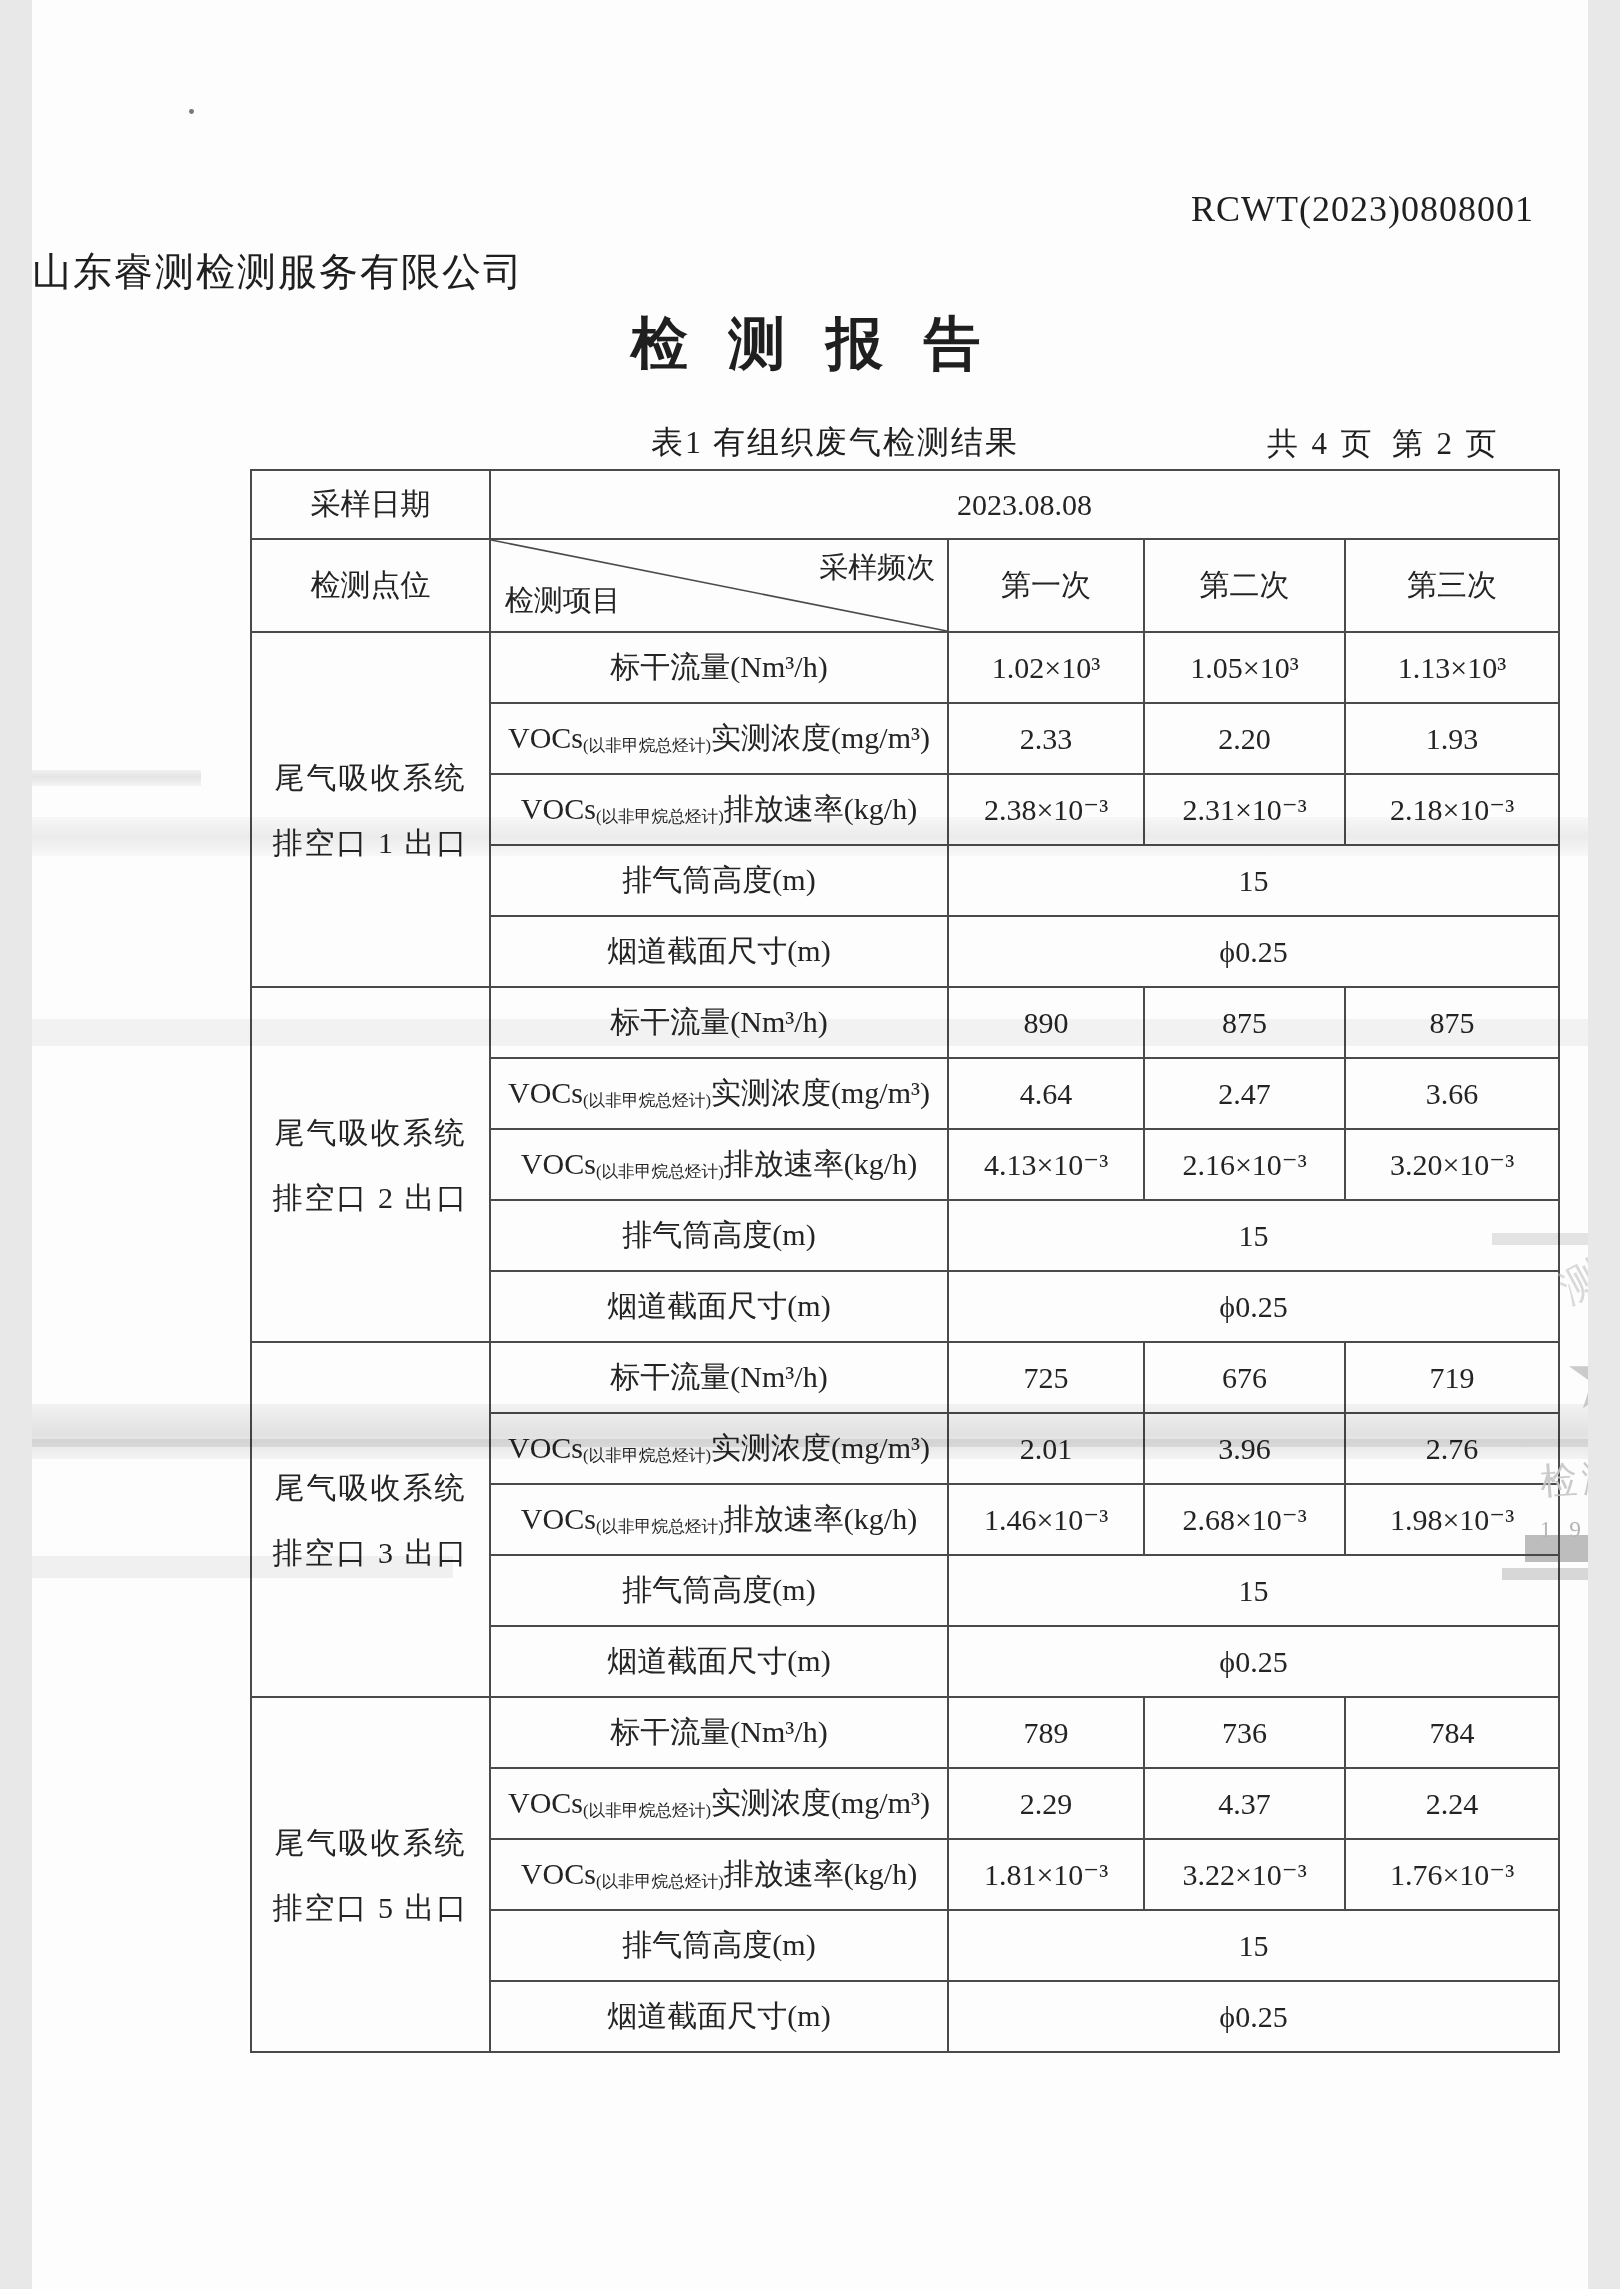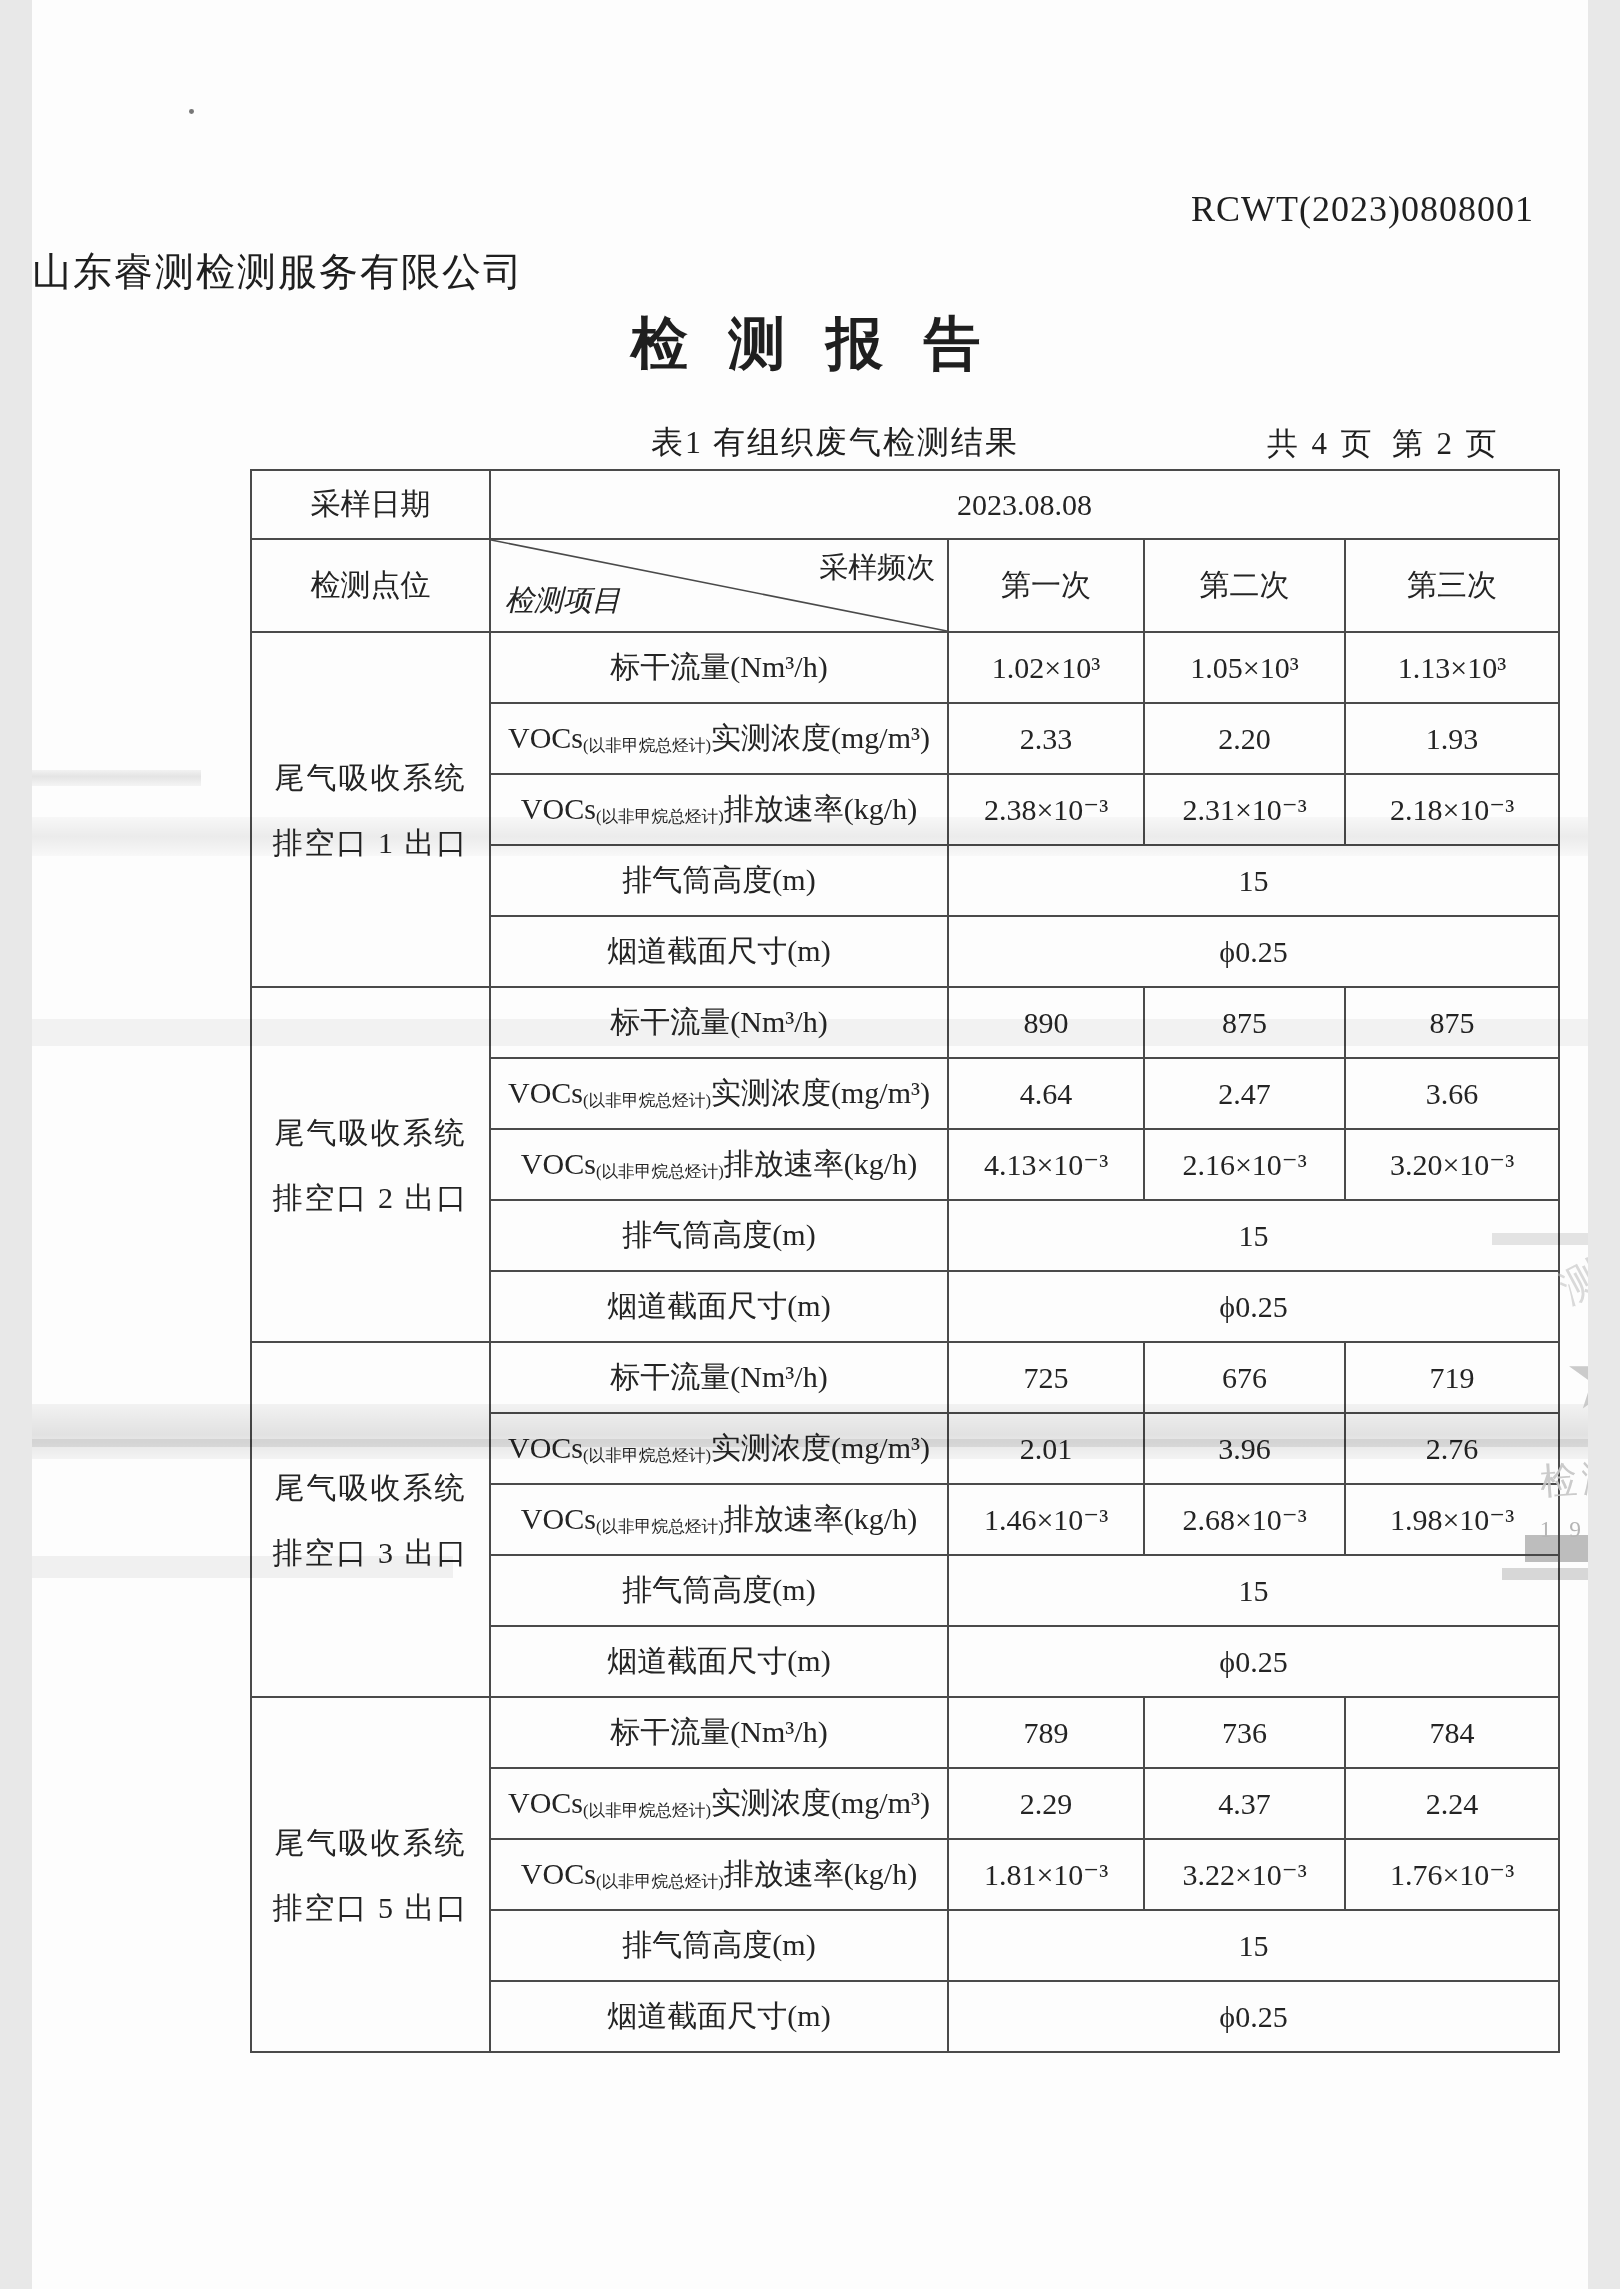--- a/index.html
+++ b/index.html
@@ -29,21 +29,21 @@
   }
   tr.h-date{height:69px;}
   tr.h-head{height:93px;border-radius:21px;}
   tr.h-head td{border-bottom-width:2.9px;}
   tr.h72{height:71px;}
   .c-point div{line-height:65px;letter-spacing:2px;}
   .sub{font-size:16.7px;vertical-align:-2.9px;letter-spacing:0;}
   .diag{position:relative;}
   .diag svg{position:absolute;left:0;top:0;width:100%;height:100%;}
   .diag .t1{position:absolute;top:7.8px;right:11.8px;font-size:29px;}
-  .diag .t2{position:absolute;bottom:9.8px;left:13.7px;font-size:29px;font-style:italic;}
+  .diag .t2{position:absolute;bottom:9.8px;left:13.7px;font-size:29px;}
   
   .band{position:absolute;pointer-events:none;}
   .b1{left:0;top:770px;width:169px;height:15.7px;background:linear-gradient(#f2f2f2,#e4e4e4 40%,#f4f4f4);}
   .b2{left:0;top:817px;width:100%;height:39px;background:linear-gradient(rgba(0,0,0,.025),rgba(0,0,0,.07) 50%,rgba(0,0,0,.02));}
   .b3{left:0;top:1019px;width:100%;height:27.4px;background:rgba(0,0,0,.045);}
   .b4{left:0;top:1404px;width:100%;height:55px;background:linear-gradient(rgba(0,0,0,.045),rgba(0,0,0,.11) 55%,rgba(0,0,0,.04));}
   .b4b{left:0;top:1439px;width:100%;height:7.8px;background:rgba(0,0,0,.08);}
   .b5{left:0;top:1556px;width:421px;height:21.6px;background:rgba(0,0,0,.05);}
   .b6{left:1460px;top:1233px;width:160px;height:11.8px;background:rgba(0,0,0,.10);}
   .b7{left:1493px;top:1535px;width:127px;height:27.4px;background:rgba(70,70,70,.35);}

